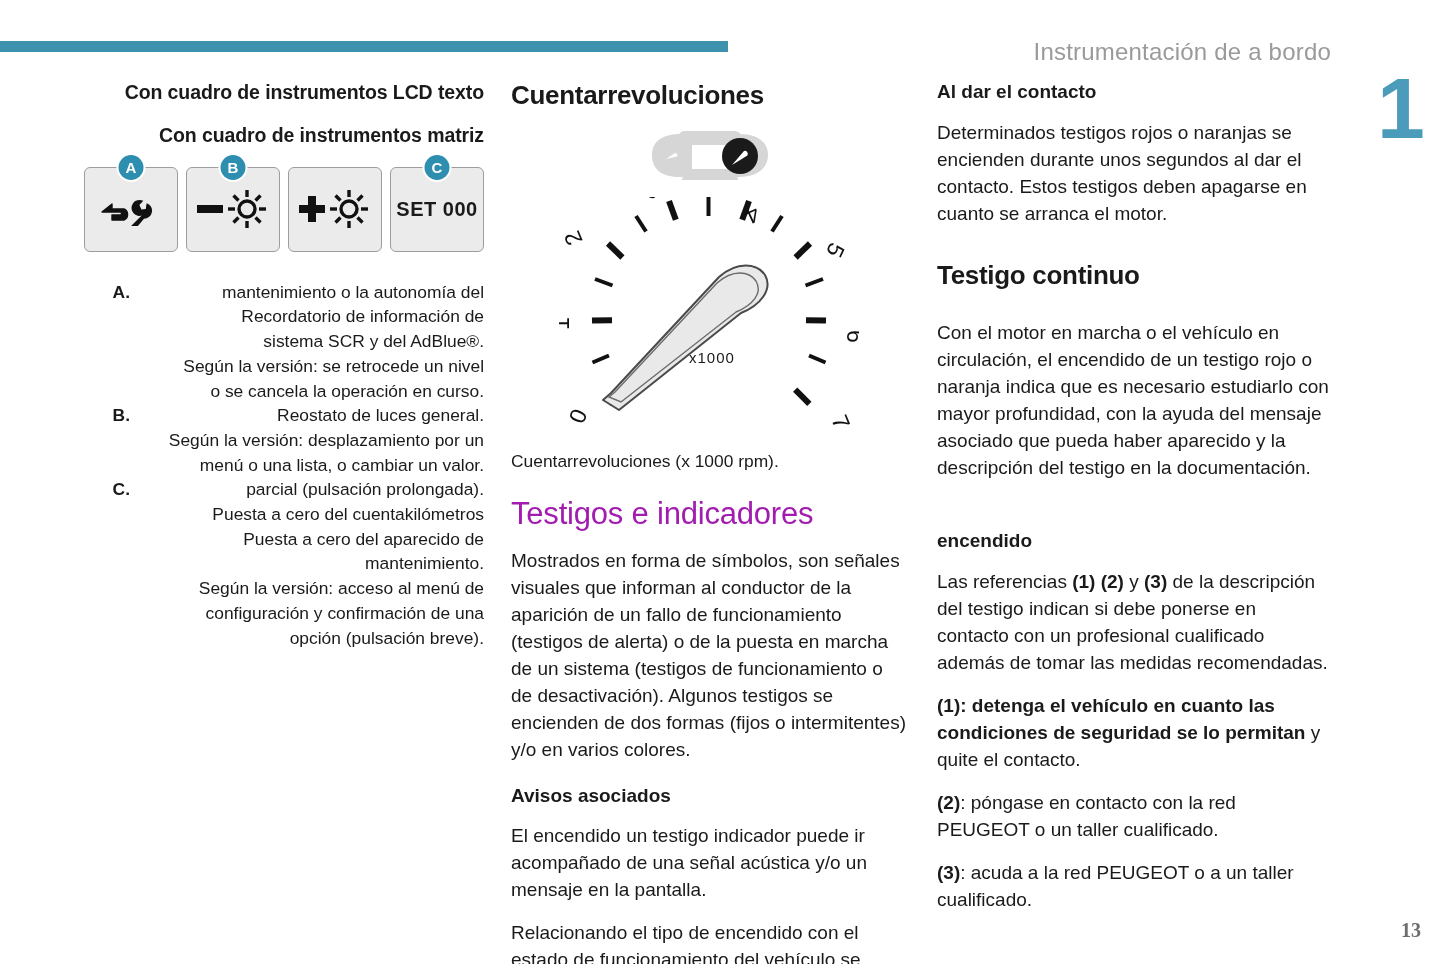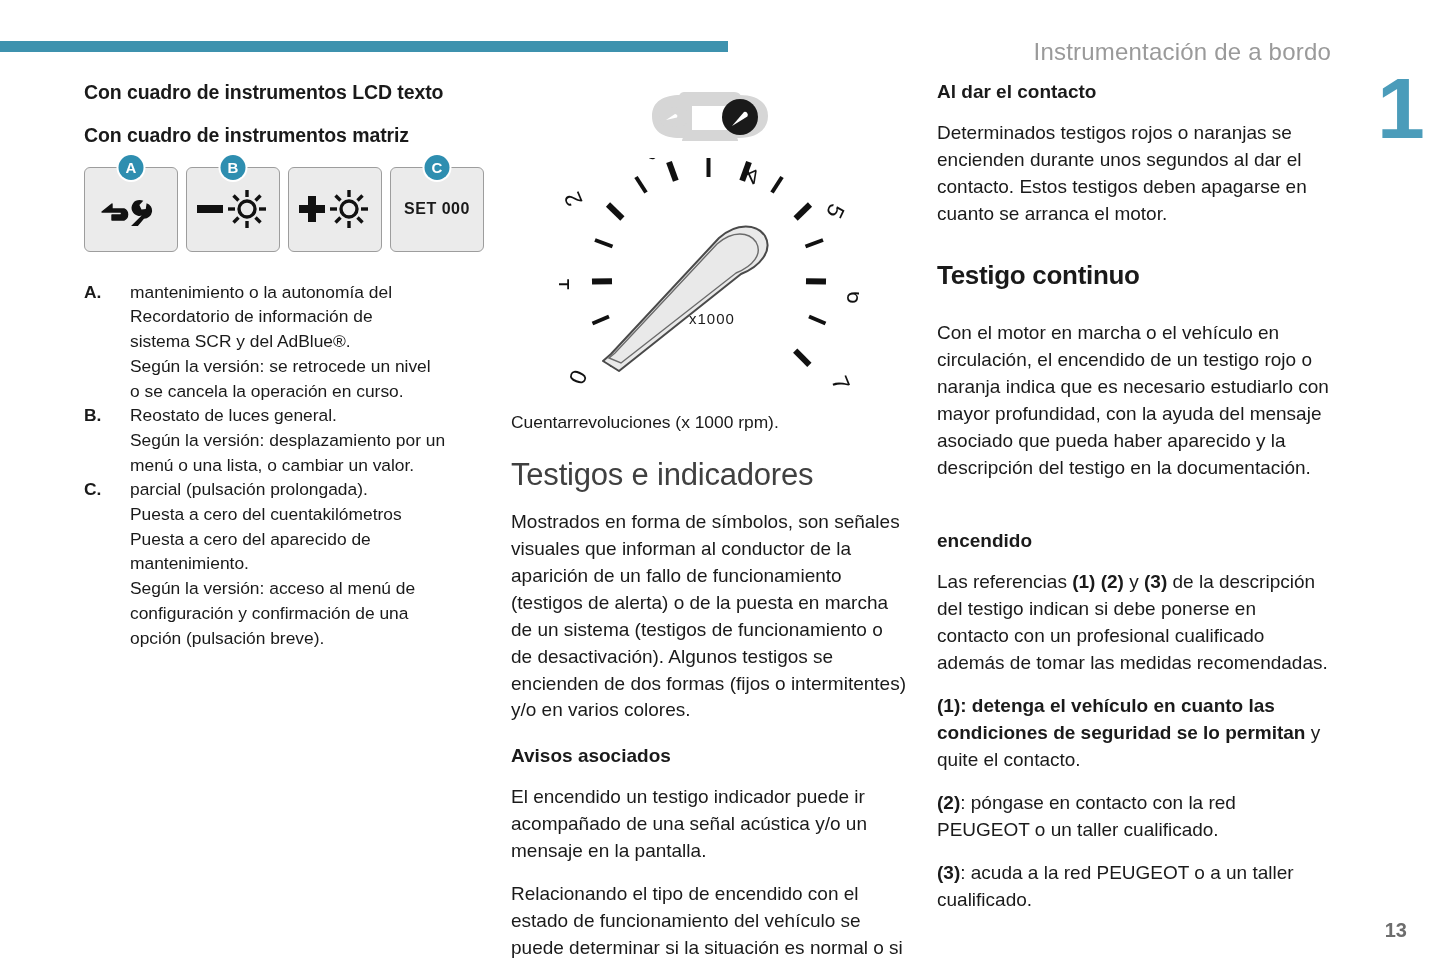--- a/index.html
+++ b/index.html
@@ -42,33 +42,34 @@
     height: 76px;
     color: #4b9cba;
     font-size: 86px;
     font-weight: 700;
     line-height: 76px;
     text-align: center;
     font-family: "Liberation Sans", sans-serif;
   }
   .page-number {
     position: absolute;
-    right: 38px;
+    right: 24px;
     bottom: 22px;
     font-size: 20px;
     font-weight: 700;
     color: #6d6d6d;
+    font-family: Liberation Serif, serif;
   }
 
   
   .col {
     position: absolute;
     top: 80px;
   }
-  .col-left  { left: 84px;  width: 400px; }
+  .col-left  { left: 84px;  width: 400px; text-align: right; }
   .col-mid   { left: 511px; width: 396px; }
   .col-right { left: 937px; width: 396px; }
 
   h2.sub {
     font-size: 19.5px;
     font-weight: 700;
     margin: 0 0 18px 0;
     line-height: 1.3;
     letter-spacing: -0.1px;
   }
@@ -76,21 +77,21 @@
   h1.section {
     font-size: 26px;
     font-weight: 700;
     margin: 0 0 14px 0;
     line-height: 1.2;
     letter-spacing: -0.3px;
   }
   h1.gray {
     font-size: 31px;
     font-weight: 400;
-    color: #404040;
+    color: #a21caf;
     margin: 22px 0 12px 0;
     letter-spacing: -0.2px;
   }
   h3.minor {
     font-size: 19px;
     font-weight: 700;
     margin: 20px 0 4px 0;
     line-height: 1.25;
   }
   p.body {
@@ -131,21 +132,21 @@
     color: #ffffff;
     font-size: 15px;
     font-weight: 700;
     display: flex;
     align-items: center;
     justify-content: center;
     line-height: 1;
     box-shadow: 0 0 0 2px #ffffff;
   }
   .set-text {
-    font-size: 16px;
+    font-size: 20px;
     font-weight: 700;
     letter-spacing: 0.5px;
     font-family: "Liberation Sans", sans-serif;
   }
 
   
   .deflist { margin-top: 4px; }
   .defrow {
     display: flex;
     font-size: 17.4px;
@@ -291,20 +292,21 @@
         <div>configuración y confirmación de una</div>
         <div>opción (pulsación breve).</div>
       </div>
     </div>
 
   </div>
 </div>
 
 <div class="col col-mid">
 
+  <h1 class="section">Cuentarrevoluciones</h1>
 
   <div class="figure">
 
     <svg class="cluster-icon" width="130" height="62" viewBox="0 0 130 62">
       <path d="M8 30 C8 14 22 8 40 9 L92 9 C112 8 124 16 124 30 C124 44 112 53 92 52 L40 52 C20 53 8 46 8 30 Z" fill="#d6d6d6"></path>
       <path d="M40 6 L90 6 C96 6 98 10 98 16 L98 20 L34 20 L34 16 C34 10 36 6 40 6 Z" fill="#d6d6d6"></path>
       <path d="M44 50 L88 50 C92 50 94 52 94 55 L38 55 C38 52 40 50 44 50 Z" fill="#d6d6d6"></path>
       <rect x="48" y="20" width="35" height="24" fill="#ffffff"></rect>
       <path d="M30 22 a10 10 0 1 0 0 18 a10 10 0 1 0 0 -18Z" fill="#d6d6d6"></path>
       <path d="M22 34 L31 28 a2.4 2.4 0 0 1 2 3.6 Z" fill="#ffffff"></path>

